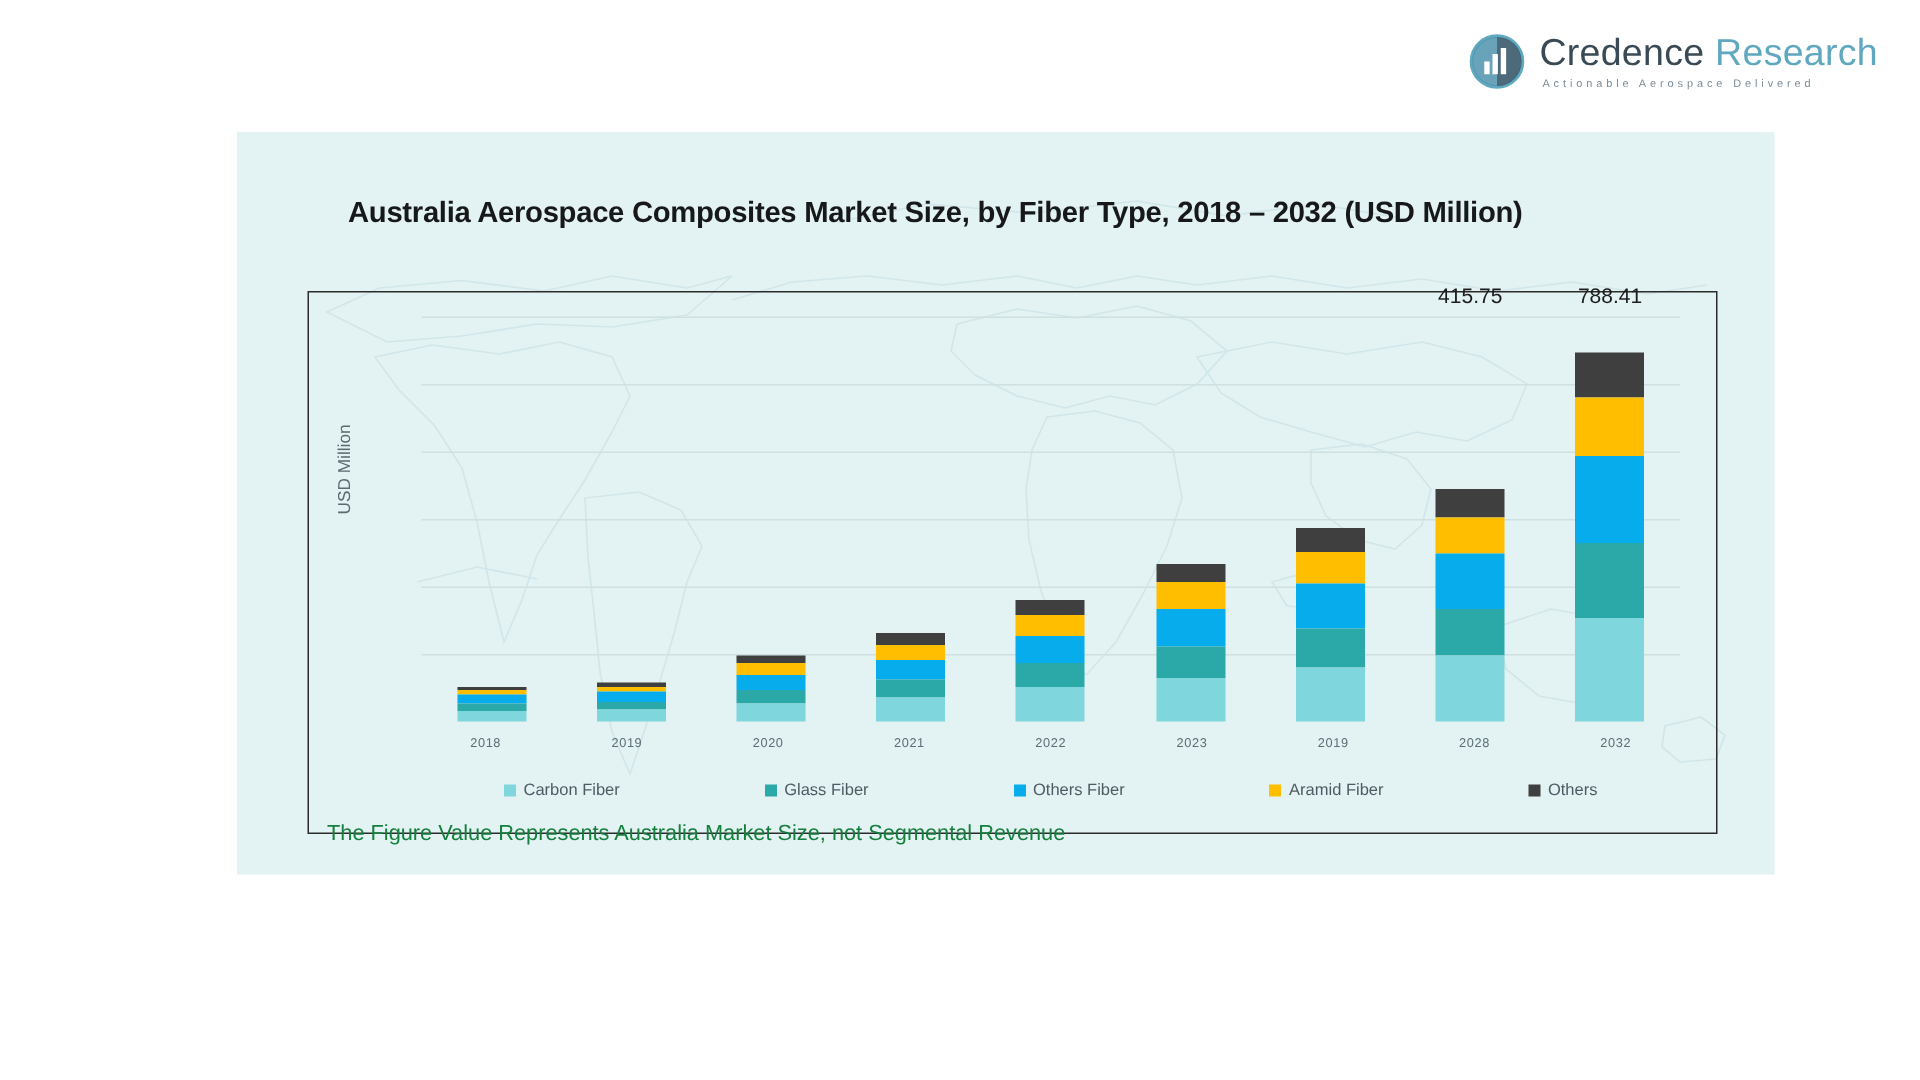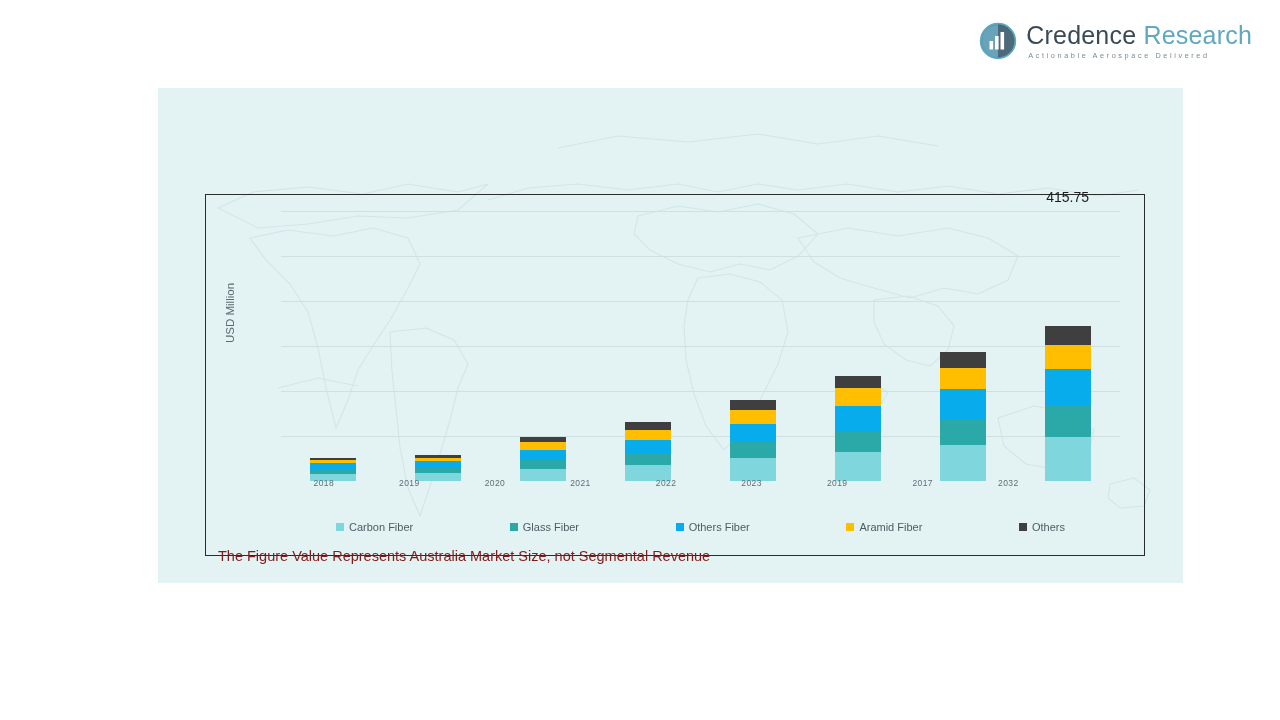--- a/index.html
+++ b/index.html
@@ -30,21 +30,21 @@
     font-size:19.5px;font-weight:bold;color:#17181a;letter-spacing:-0.2px;
     white-space:nowrap;
   }
 
   
   .plot-frame{
     position:absolute;left:47px;top:106px;width:940px;height:362px;
     border:1.6px solid #2b2b2b;box-sizing:border-box;background:transparent;
   }
   .footnote{
-    position:absolute;left:60px;top:460px;font-size:14.5px;color:#7f1d1d;white-space:nowrap;
+    position:absolute;left:60px;top:460px;font-size:14.5px;color:#15803d;white-space:nowrap;
   }
 
   
   .plot-inner{position:absolute;left:0;top:0;right:0;bottom:0;}
   .ylabel{
     position:absolute;left:18px;top:148px;
     font-size:11.5px;color:#5a6b72;
     transform:rotate(-90deg);transform-origin:left top;
     white-space:nowrap;
   }
@@ -60,22 +60,22 @@
     display:flex;flex-direction:column;justify-content:flex-end;align-items:center;
   }
   .bar{width:46px;display:flex;flex-direction:column-reverse;}
   .seg{width:100%;}
   .bar-label{
     position:absolute;bottom:100%;left:50%;transform:translateX(-50%);
     margin-bottom:6px;font-size:14px;color:#1d1d1d;white-space:nowrap;
   }
 
   .xaxis{
-    position:absolute;left:75px;right:24px;bottom:64px;height:16px;
-    display:flex;justify-content:flex-start;align-items:center;
+    position:absolute;left:75px;right:24px;bottom:52px;height:16px;
+    display:flex;justify-content:space-between;align-items:center;
   }
   .xtick{width:10.2%;text-align:center;font-size:8.5px;color:#5c6f78;letter-spacing:.4px;}
 
   .legend{
     position:absolute;left:75px;right:24px;bottom:20px;height:16px;
     display:flex;justify-content:space-between;align-items:center;
     padding:0 55px 0 55px;box-sizing:border-box;
   }
   .legend-item{display:flex;align-items:center;gap:5px;}
   .swatch{width:8px;height:8px;flex:0 0 auto;}
@@ -116,20 +116,21 @@
         <path d="M640 150 L690 140 L740 148 L790 140 L830 150 L860 168 L850 192 L820 206 L786 200 L752 210 L716 200 L682 190 L656 174 Z"></path>
         <path d="M716 212 L750 208 L780 218 L796 238 L790 262 L772 278 L748 272 L726 256 L716 234 Z"></path>
         <path d="M840 330 L876 318 L910 324 L936 342 L930 368 L902 382 L868 376 L846 358 Z"></path>
         <path d="M952 396 L976 390 L992 402 L986 418 L962 420 L950 410 Z"></path>
         <path d="M400 60 L460 48 L530 54 L600 46 L660 56 L720 48 L780 58"></path>
         <path d="M120 300 L160 290 L200 298"></path>
         <path d="M690 300 L712 294 L730 304 L722 318 L700 316 Z"></path>
       </g>
     </svg>
 
+    <div class="chart-title">Australia Aerospace Composites Market Size, by Fiber Type, 2018 – 2032 (USD Million)</div>
 
     <div class="plot-frame">
       <div class="plot-inner">
         <div class="ylabel">USD Million</div>
         <div class="gridlines">
             <div class="gl" style="top: 0%;"></div>
             <div class="gl" style="top: 16.6667%;"></div>
             <div class="gl" style="top: 33.3333%;"></div>
             <div class="gl" style="top: 50%;"></div>
             <div class="gl" style="top: 66.6667%;"></div>
@@ -202,30 +203,40 @@
             <div class="bar-slot">
               <div class="bar" style="height: 57.2727%;">
                 <div class="seg" style="background: rgb(127, 214, 220); height: 28.373%;"></div>
                 <div class="seg" style="background: rgb(43, 168, 168); height: 20.2381%;"></div>
                 <div class="seg" style="background: rgb(6, 172, 235); height: 23.8095%;"></div>
                 <div class="seg" style="background: rgb(255, 191, 0); height: 15.2778%;"></div>
                 <div class="seg" style="background: rgb(63, 63, 63); height: 12.3016%;"></div>
                 <div class="bar-label">415.75</div>
               </div>
             </div>
+            <div class="bar-slot">
+              <div class="bar" style="height: 91.25%;">
+                <div class="seg" style="background: rgb(127, 214, 220); height: 28.0199%;"></div>
+                <div class="seg" style="background: rgb(43, 168, 168); height: 20.2989%;"></div>
+                <div class="seg" style="background: rgb(6, 172, 235); height: 23.6613%;"></div>
+                <div class="seg" style="background: rgb(255, 191, 0); height: 15.5666%;"></div>
+                <div class="seg" style="background: rgb(63, 63, 63); height: 12.4533%;"></div>
+                <div class="bar-label">788.41</div>
+              </div>
+            </div>
           </div>
         <div class="xaxis">
             <div class="xtick">2018</div>
             <div class="xtick">2019</div>
             <div class="xtick">2020</div>
             <div class="xtick">2021</div>
             <div class="xtick">2022</div>
             <div class="xtick">2023</div>
             <div class="xtick">2019</div>
-            <div class="xtick">2017</div>
+            <div class="xtick">2028</div>
             <div class="xtick">2032</div>
           </div>
         <div class="legend">
             <div class="legend-item">
               <span class="swatch" style="background: rgb(127, 214, 220);"></span>
               <span class="legend-label">Carbon Fiber</span>
             </div>
             <div class="legend-item">
               <span class="swatch" style="background: rgb(43, 168, 168);"></span>
               <span class="legend-label">Glass Fiber</span>

